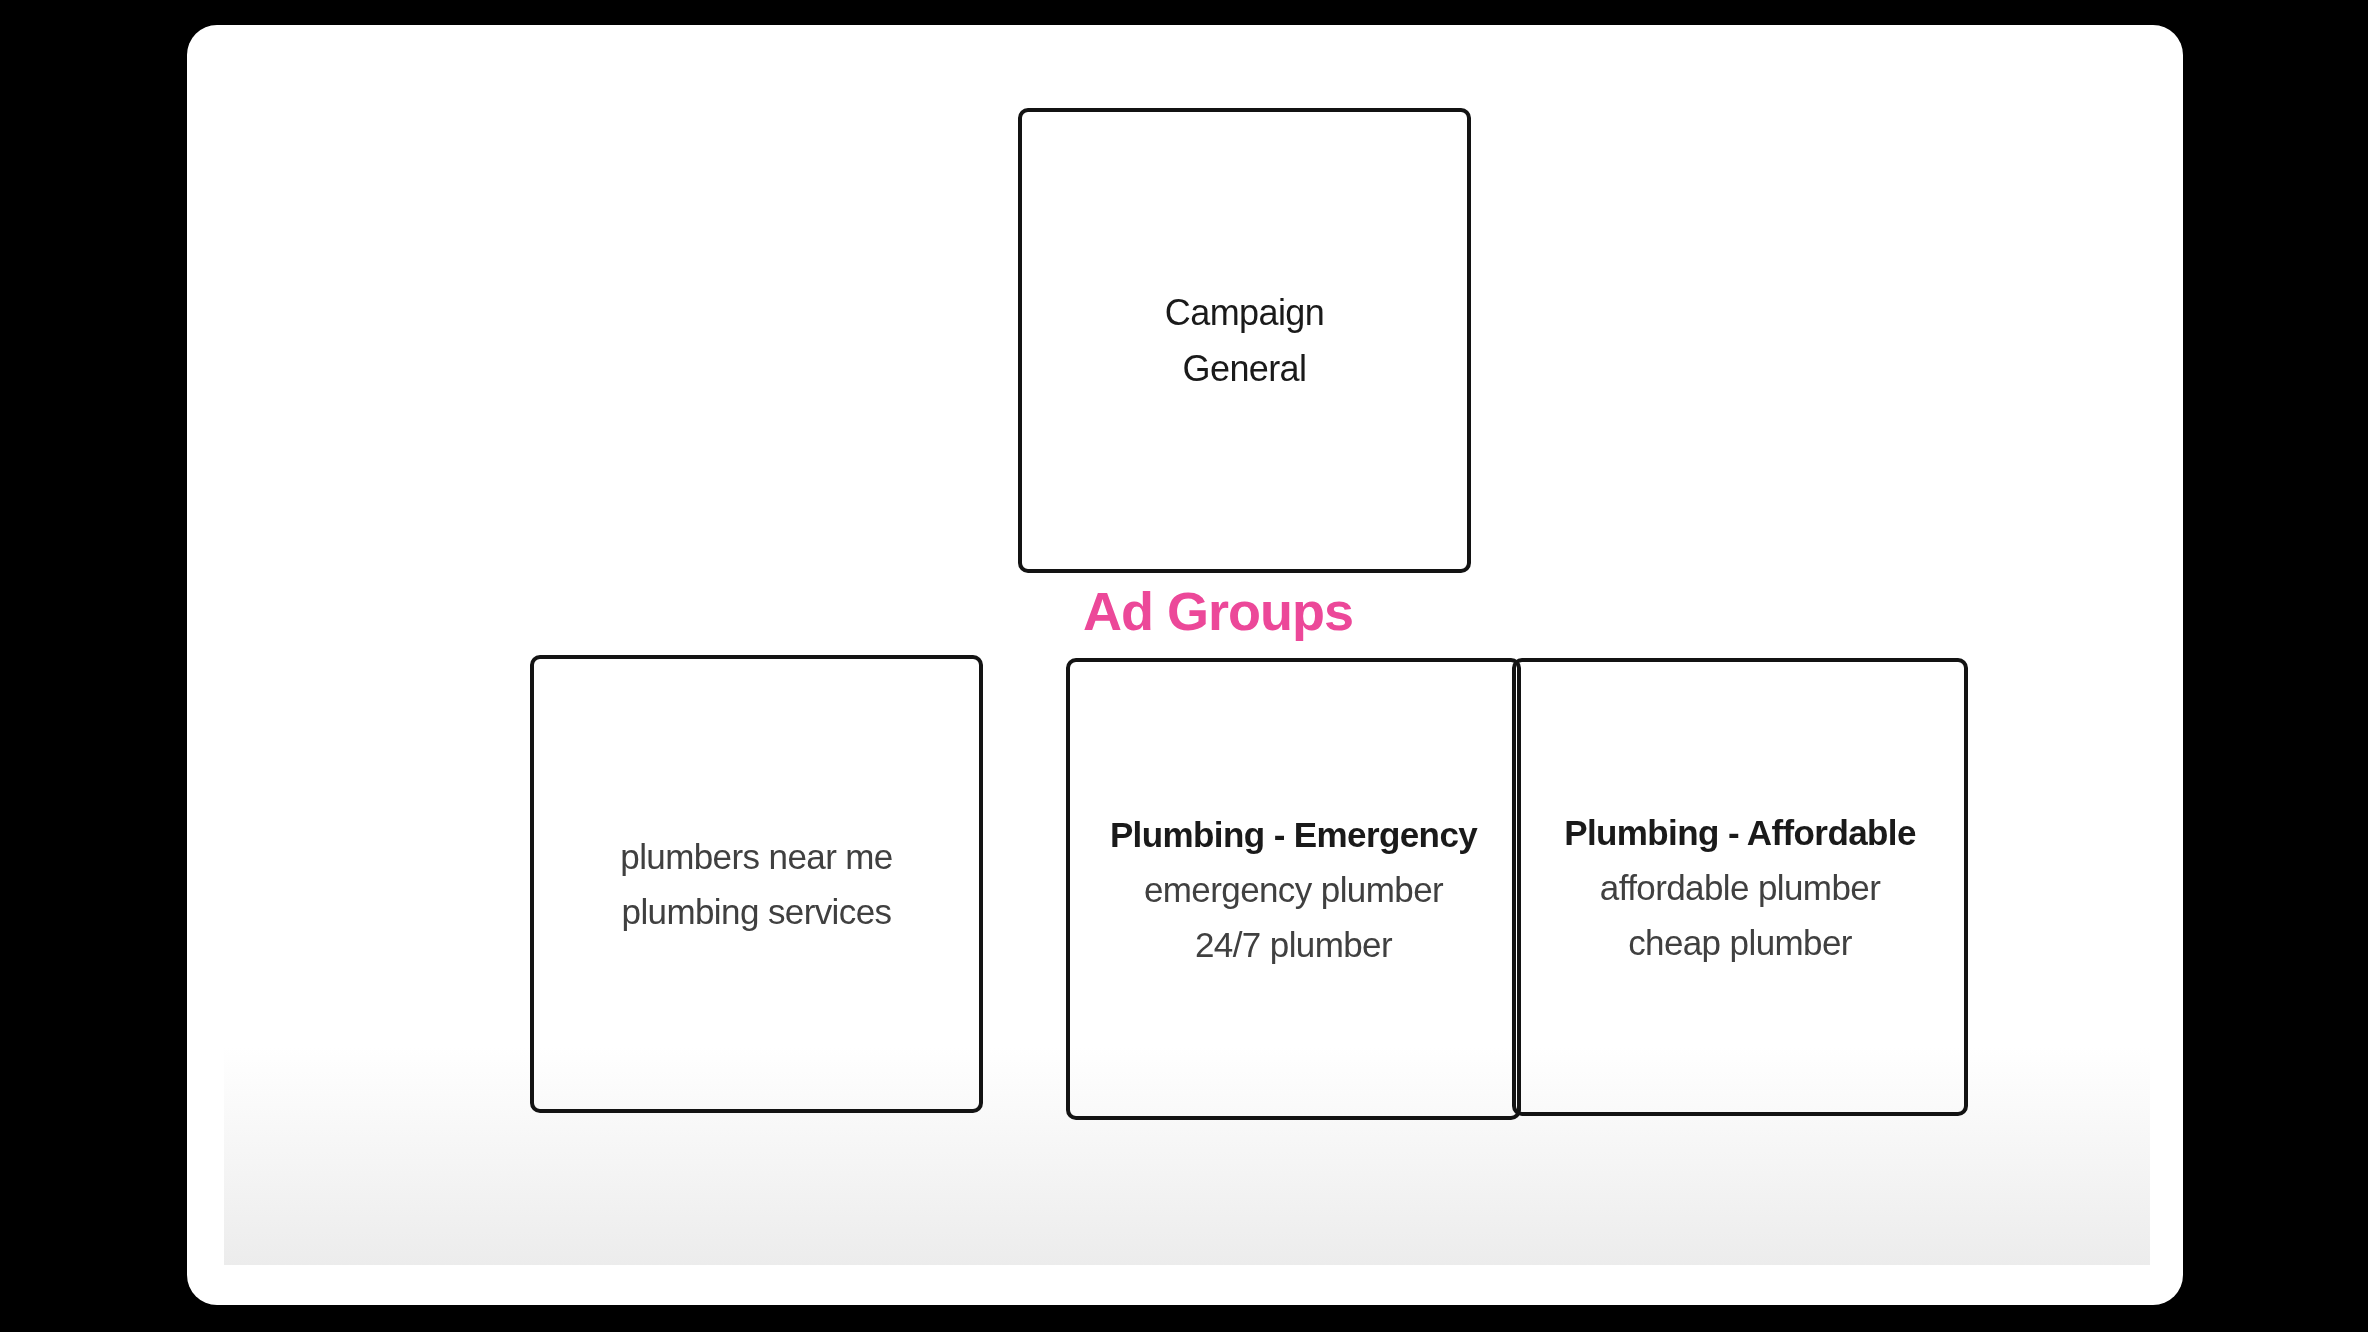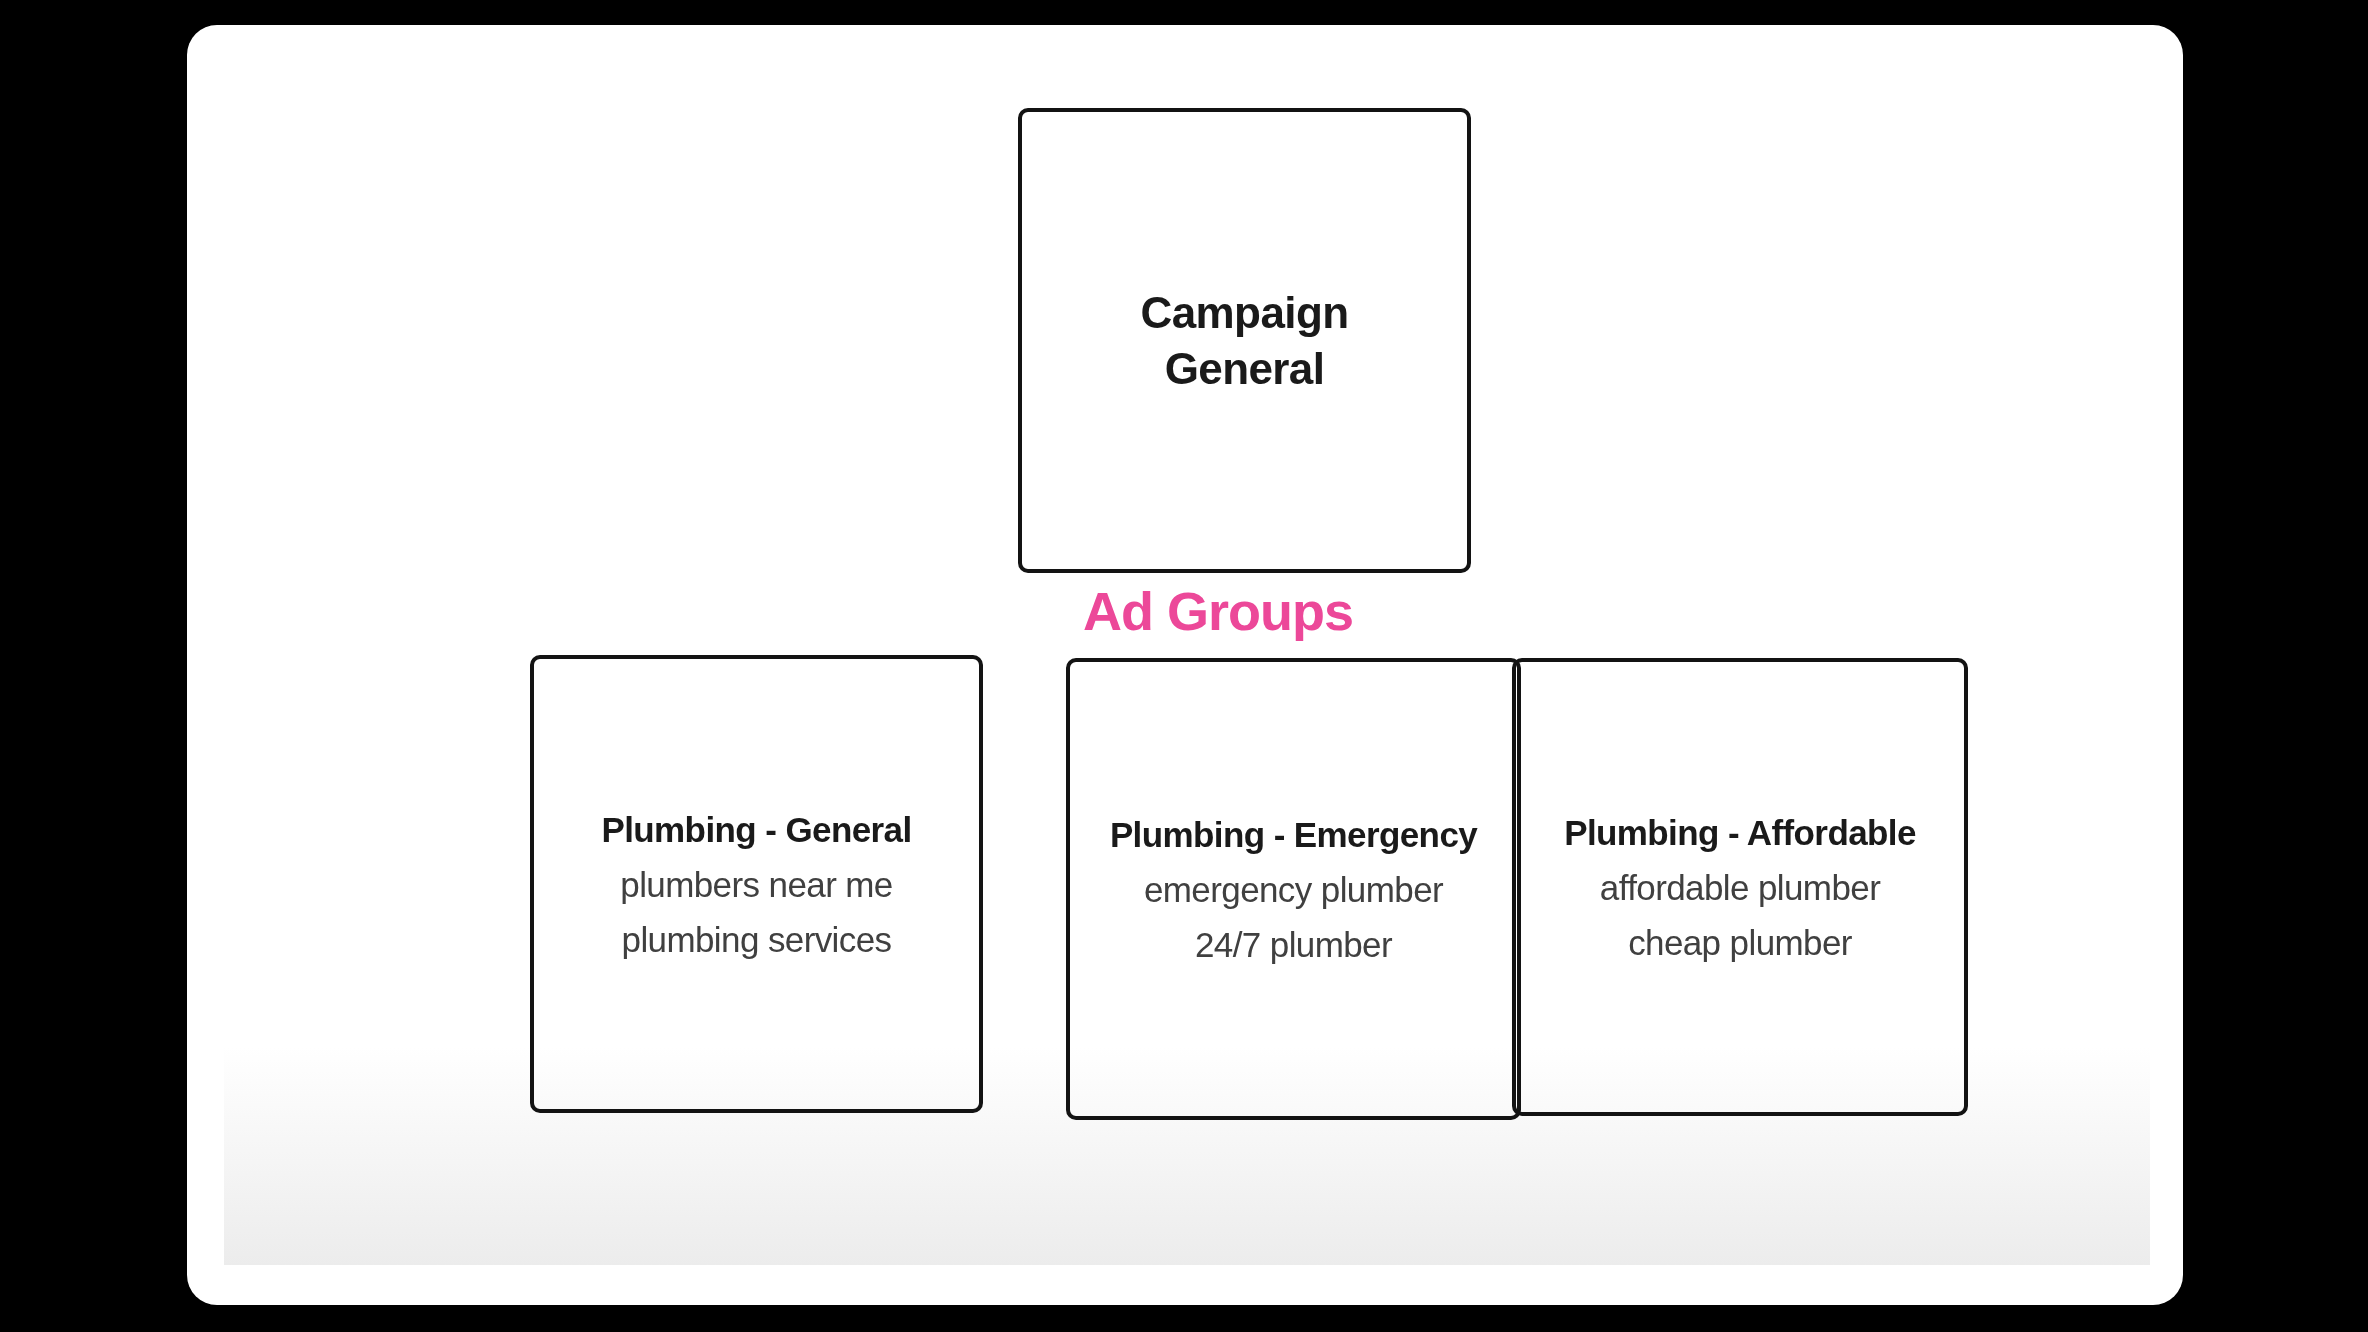--- a/index.html
+++ b/index.html
@@ -59,22 +59,22 @@
     letter-spacing: -0.6px;
   }
   .node-keyword {
     font-size: 35px;
     font-weight: normal;
     line-height: 55px;
     color: #404040;
     letter-spacing: -0.6px;
   }
   .campaign-line {
-    font-size: 44px;
-    font-weight: bold;
+    font-size: 36px;
+    font-weight: normal;
     line-height: 56px;
     color: #1a1a1a;
     letter-spacing: -0.6px;
   }
   .section-label {
     position: absolute;
     left: 1031px;
     top: 552px;
     transform: translateX(-50%);
     height: 68px;
@@ -99,21 +99,20 @@
       <div class="node-text">
         <div class="campaign-line">Campaign</div>
         <div class="campaign-line">General</div>
       </div>
     </div>
 
     <div class="section-label">Ad Groups</div>
 
     <div class="node node-general">
       <div class="node-text">
-        <div class="node-title">Plumbing - General</div>
         <div class="node-keyword">plumbers near me</div>
         <div class="node-keyword">plumbing services</div>
       </div>
     </div>
 
     <div class="node node-emergency">
       <div class="node-text">
         <div class="node-title">Plumbing - Emergency</div>
         <div class="node-keyword">emergency plumber</div>
         <div class="node-keyword">24/7 plumber</div>

